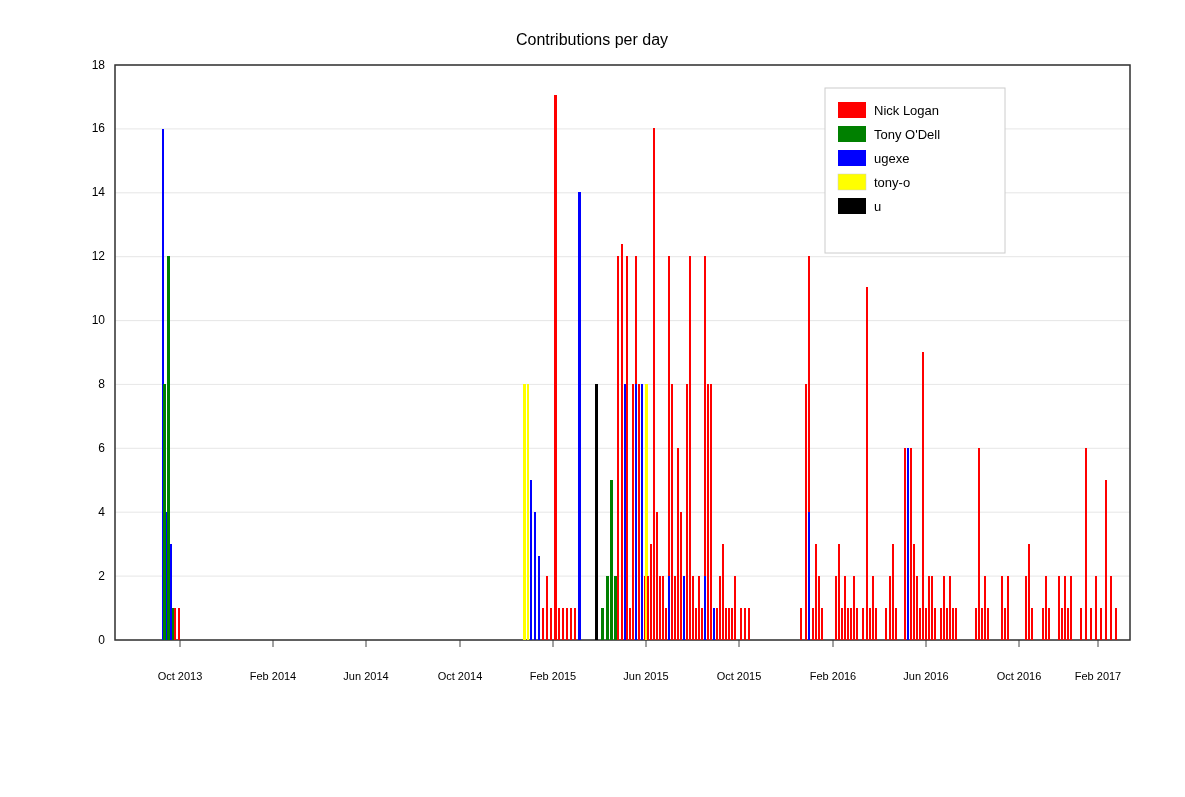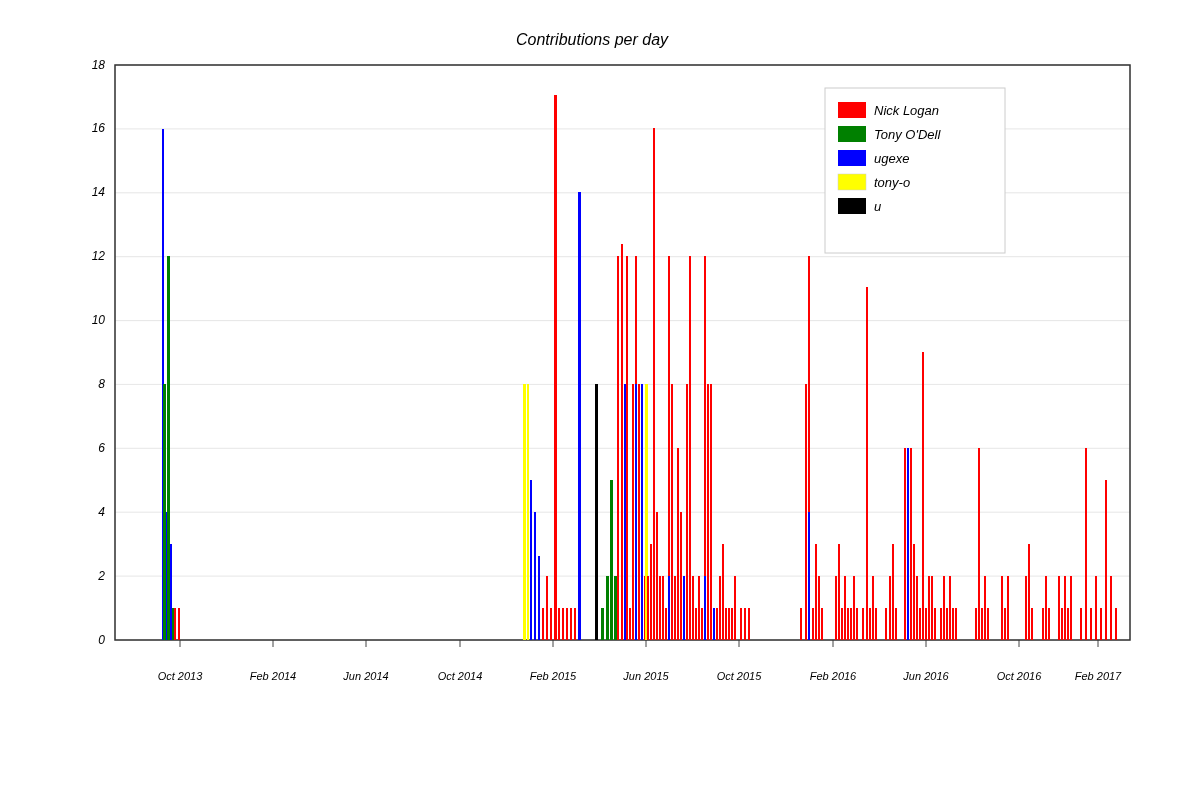--- a/index.html
+++ b/index.html
@@ -8,21 +8,20 @@
       height: 797px;
       background: #ffffff;
       font-family: 'DejaVu Sans', Arial, sans-serif;
       overflow: hidden;
     }
     .chart-container {
       width: 946px;
       height: 797px;
       position: relative;
       background: #ffffff;
-      font-style: italic;
     }
     svg {
       position: absolute;
       top: 0; left: 0;
       width: 1185px;
       height: 797px;
     }
   </style>
 </head>
 <body>

